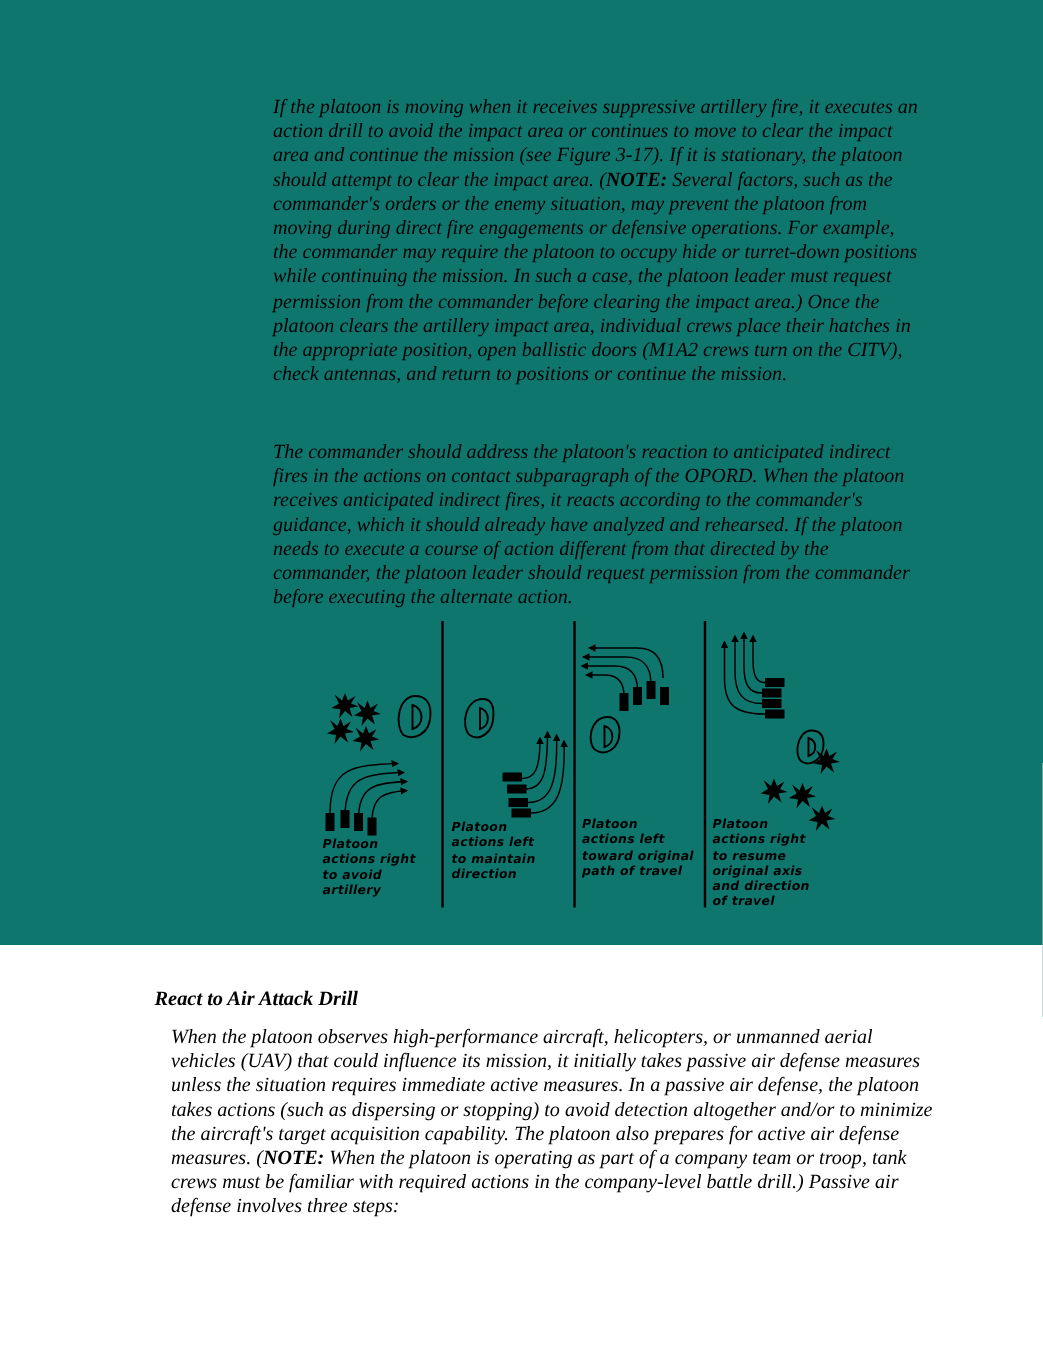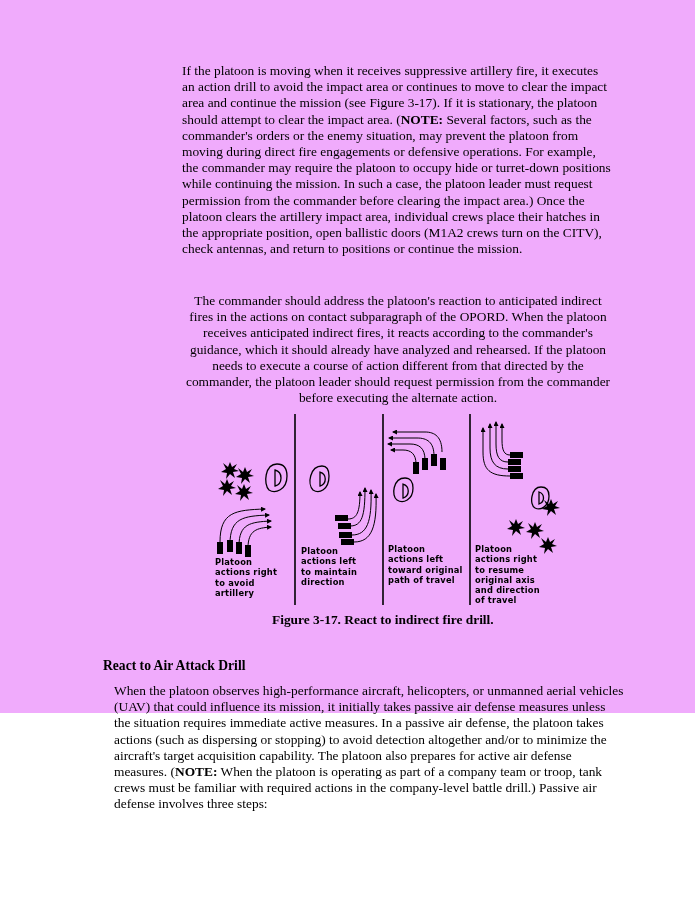--- a/index.html
+++ b/index.html
@@ -1,26 +1,26 @@
 <!DOCTYPE html>
 <html><head>
   <meta charset="utf-8">
   <style>
     html, body { margin: 0; padding: 0; background: #ffffff; }
     body { width: 695px; height: 899px; position: relative; overflow: hidden; color: #000; }
-    .page { position: absolute; left: 0; top: 0; width: 695px; height: 713px; background: #f0abfc; }
+    .page { position: absolute; left: 0; top: 0; width: 695px; height: 630px; background: #0f766e; font-style: italic; }
     .para {
       position: absolute;
       font-family: "Liberation Serif", serif;
       font-size: 13.4px;
       line-height: 16.2px;
       margin: 0;
     }
     .p1 { left: 182px; top: 63px; width: 432px; }
-    .p2 { left: 182px; top: 293px; width: 432px; text-align: center; }
+    .p2 { left: 182px; top: 293px; width: 432px; }
     .p3 { left: 103px; top: 683px; width: 510px; margin-left: 11px; }
     .heading {
       position: absolute; left: 103px; top: 658px;
       font-family: "Liberation Serif", serif; font-weight: bold; font-size: 13.6px; margin: 0;
     }
     .caption {
       position: absolute; left: 272px; top: 612px;
       font-family: "Liberation Serif", serif; font-weight: bold; font-size: 13.4px;
     }
     b { font-weight: bold; }
@@ -125,19 +125,18 @@
 toward original
 path of travel</div>
     <div class="plabel" style="left:270px; top:132px;">Platoon
 actions right
 to resume
 original axis
 and direction
 of travel</div>
   </div>
 
-  <div class="caption">Figure 3-17. React to indirect fire drill.</div>
 
   <h3 class="heading">React to Air Attack Drill</h3>
 
   <p class="para p3"><span>When the platoon observes high-performance aircraft, helicopters, or unmanned aerial vehicles (UAV) that could influence its mission, it initially takes passive air defense measures unless the situation requires immediate active measures. In a passive air defense, the platoon takes actions (such as dispersing or stopping) to avoid detection altogether and/or to minimize the aircraft's target acquisition capability. The platoon also prepares for active air defense measures. (</span><b>NOTE:</b><span> When the platoon is operating as part of a company team or troop, tank crews must be familiar with required actions in the company-level battle drill.) Passive air defense involves three steps:</span></p>
 
 </div>
 
 </body></html>

